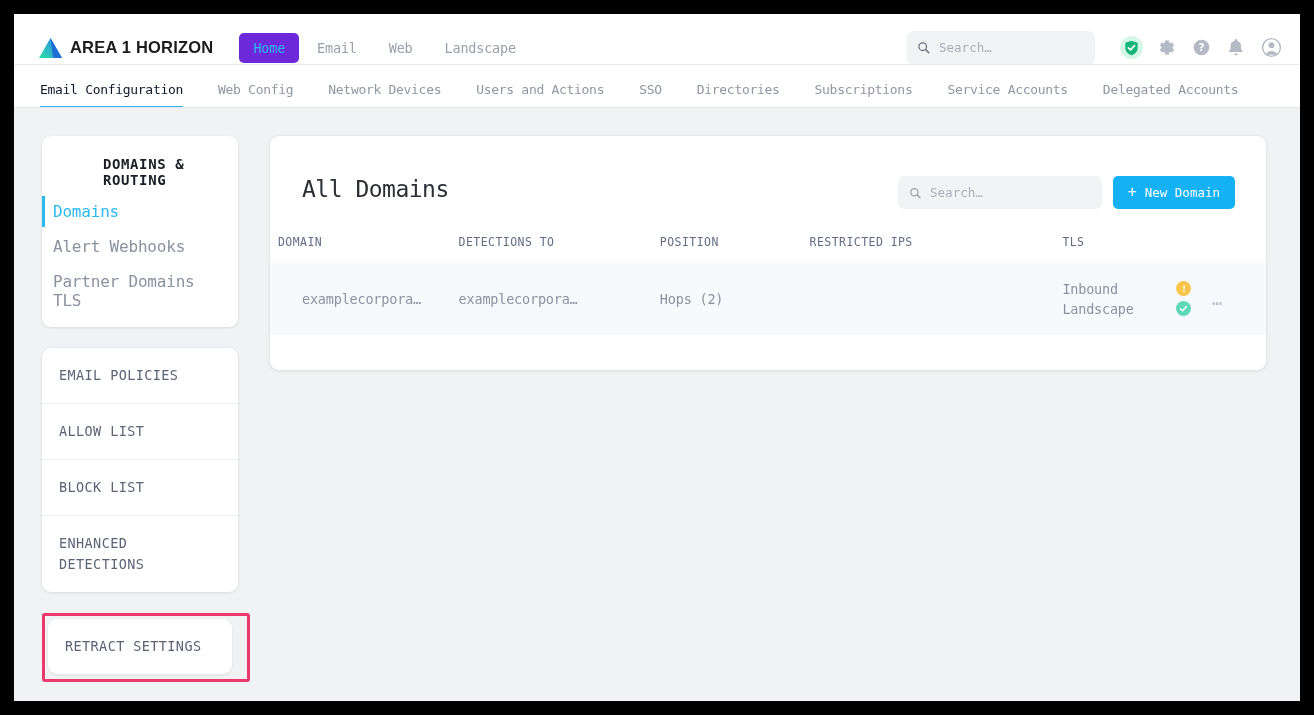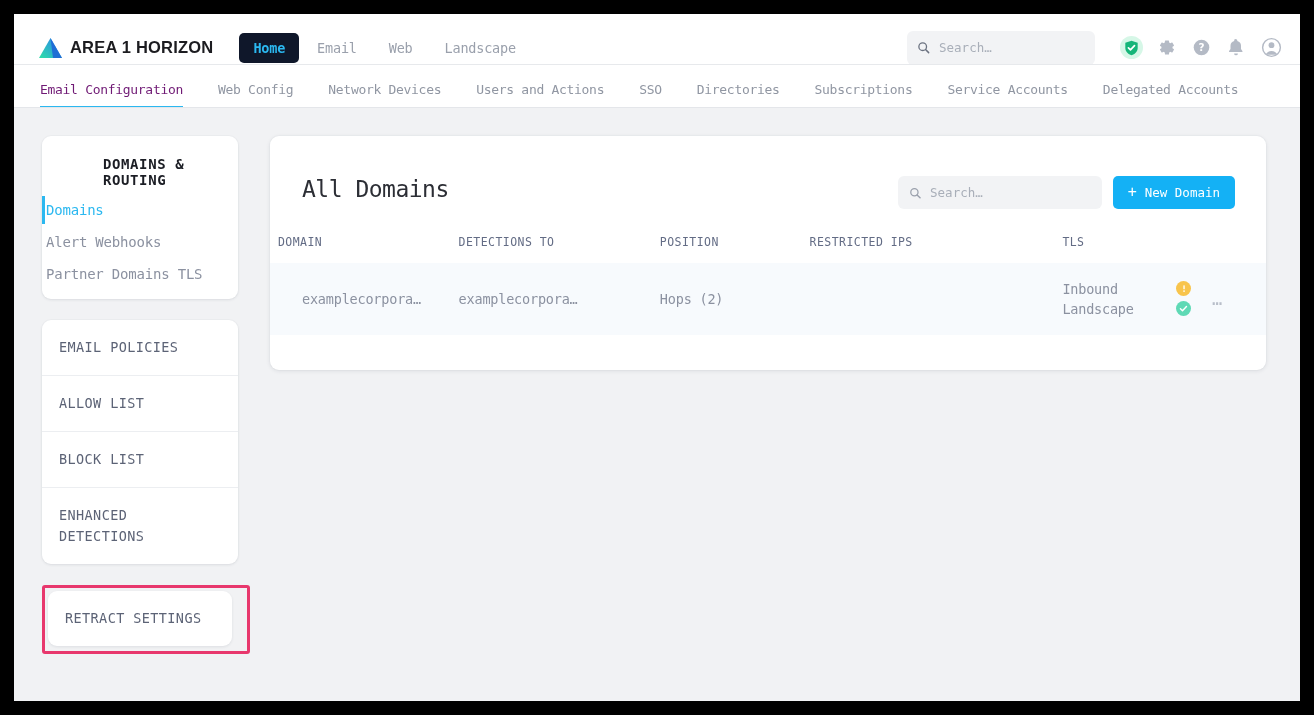--- a/index.html
+++ b/index.html
@@ -61,22 +61,22 @@
     font-size: 13.5px;
     color: #9aa0ac;
     padding: 7px 14px;
     border-radius: 5px;
     white-space: nowrap;
     cursor: pointer;
     letter-spacing: -0.2px;
   }
   .primary-nav .nav-item.active {
     color: #2bb8f0;
-    background: #0f172a;
-    font-weight: 700;
+    background: #6d28d9;
+    font-weight: 400;
   }
 
   .topbar-right {
     margin-left: auto;
     display: flex;
     align-items: center;
     gap: 9px;
   }
 
   .top-search {
@@ -134,21 +134,21 @@
     font-size: 13px;
     color: #9096a2;
     padding: 0 0 11px 0;
     margin-right: 35px;
     white-space: nowrap;
     cursor: pointer;
     position: relative;
     letter-spacing: -0.3px;
   }
   .subnav-item:first-child { margin-left: 14px; }
-  .subnav-item.active { color: #701a75; margin-top: 17px; }
+  .subnav-item.active { color: #0f172a; margin-top: 17px; }
   .subnav-item.active:after {
     content: "";
     position: absolute;
     left: 0; right: 0; bottom: 0;
     height: 2.5px;
     background: #2bb8f0;
   }
 
   
   .page-body {
@@ -173,23 +173,23 @@
   .side-card-title {
     font-size: 14px;
     font-weight: 700;
     color: #1b1d24;
     letter-spacing: 0.6px;
     padding: 20px 17px 6px 17px;
     margin-left: 44px;
   }
 
   .side-link {
-    font-size: 14px;
+    font-size: 16px;
     color: #8b91a0;
-    padding: 8px 4px;
+    padding: 8px 11px;
     position: relative;
     cursor: pointer;
     letter-spacing: -0.2px;
   }
   .side-link:last-child { padding-bottom: 17px; }
   .side-link.active { color: #2bb8f0; }
   .side-link.active:before {
     content: "";
     position: absolute;
     left: 0; top: 2px; bottom: 2px;

